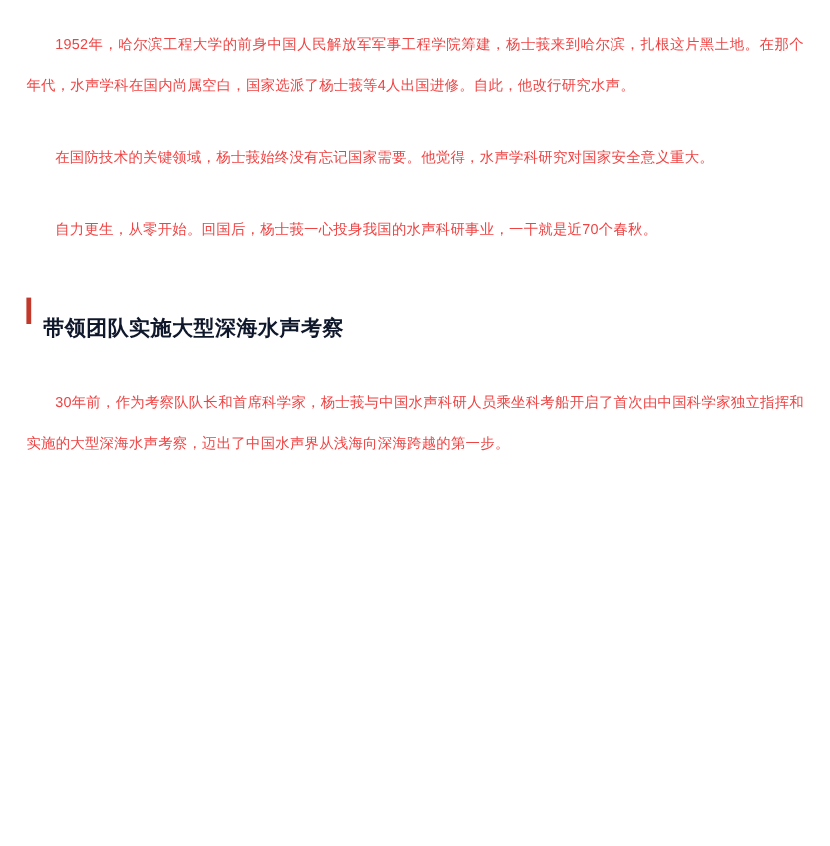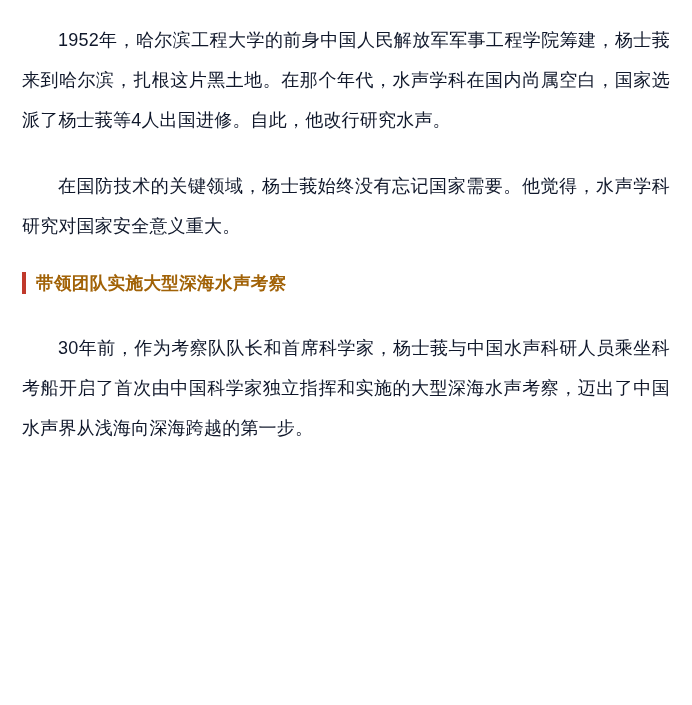--- a/index.html
+++ b/index.html
@@ -13,23 +13,23 @@
     font-family: "Liberation Sans", "DejaVu Sans", sans-serif;
     color: #333333;
     overflow: hidden;
   }
   .article {
     box-sizing: border-box;
     width: 692px;
     padding: 18px 22px 0 22px;
   }
   .para {
-    font-size: 18px;
-    line-height: 40px;
-    color: #0f172a;
+    font-size: 12px;
+    line-height: 34px;
+    color: #ef4444;
     text-align: justify;
     text-indent: 2em;
     margin: 0 0 26px 0;
     letter-spacing: 0.2px;
   }
   .para:last-child {
     margin-bottom: 8px;
   }
   .section-heading {
     display: flex;
@@ -40,39 +40,41 @@
   .section-heading .bar {
     width: 4px;
     height: 22px;
     background: #c0392b;
     margin-right: 10px;
     flex: 0 0 auto;
   }
   .section-heading .htext {
     font-size: 17.5px;
     font-weight: bold;
-    color: #a16207;
+    color: #0f172a;
     letter-spacing: 0.4px;
     line-height: 22px;
+    margin-top: 28px;
   }
   .spacer-top {
     height: 2px;
   }
 </style>
 </head>
 <body>
 
 <div class="article">
   <div class="spacer-top"></div>
 
   <p class="para">1952年，哈尔滨工程大学的前身中国人民解放军军事工程学院筹建，杨士莪来到哈尔滨，扎根这片黑土地。在那个年代，水声学科在国内尚属空白，国家选派了杨士莪等4人出国进修。自此，他改行研究水声。</p>
 
   <p class="para">在国防技术的关键领域，杨士莪始终没有忘记国家需要。他觉得，水声学科研究对国家安全意义重大。</p>
 
 
+  <p class="para">自力更生，从零开始。回国后，杨士莪一心投身我国的水声科研事业，一干就是近70个春秋。</p>
 
   <div class="section-heading">
     <span class="bar"></span>
     <span class="htext">带领团队实施大型深海水声考察</span>
   </div>
 
   <p class="para">30年前，作为考察队队长和首席科学家，杨士莪与中国水声科研人员乘坐科考船开启了首次由中国科学家独立指挥和实施的大型深海水声考察，迈出了中国水声界从浅海向深海跨越的第一步。</p>
 </div>
 
 </body></html>

